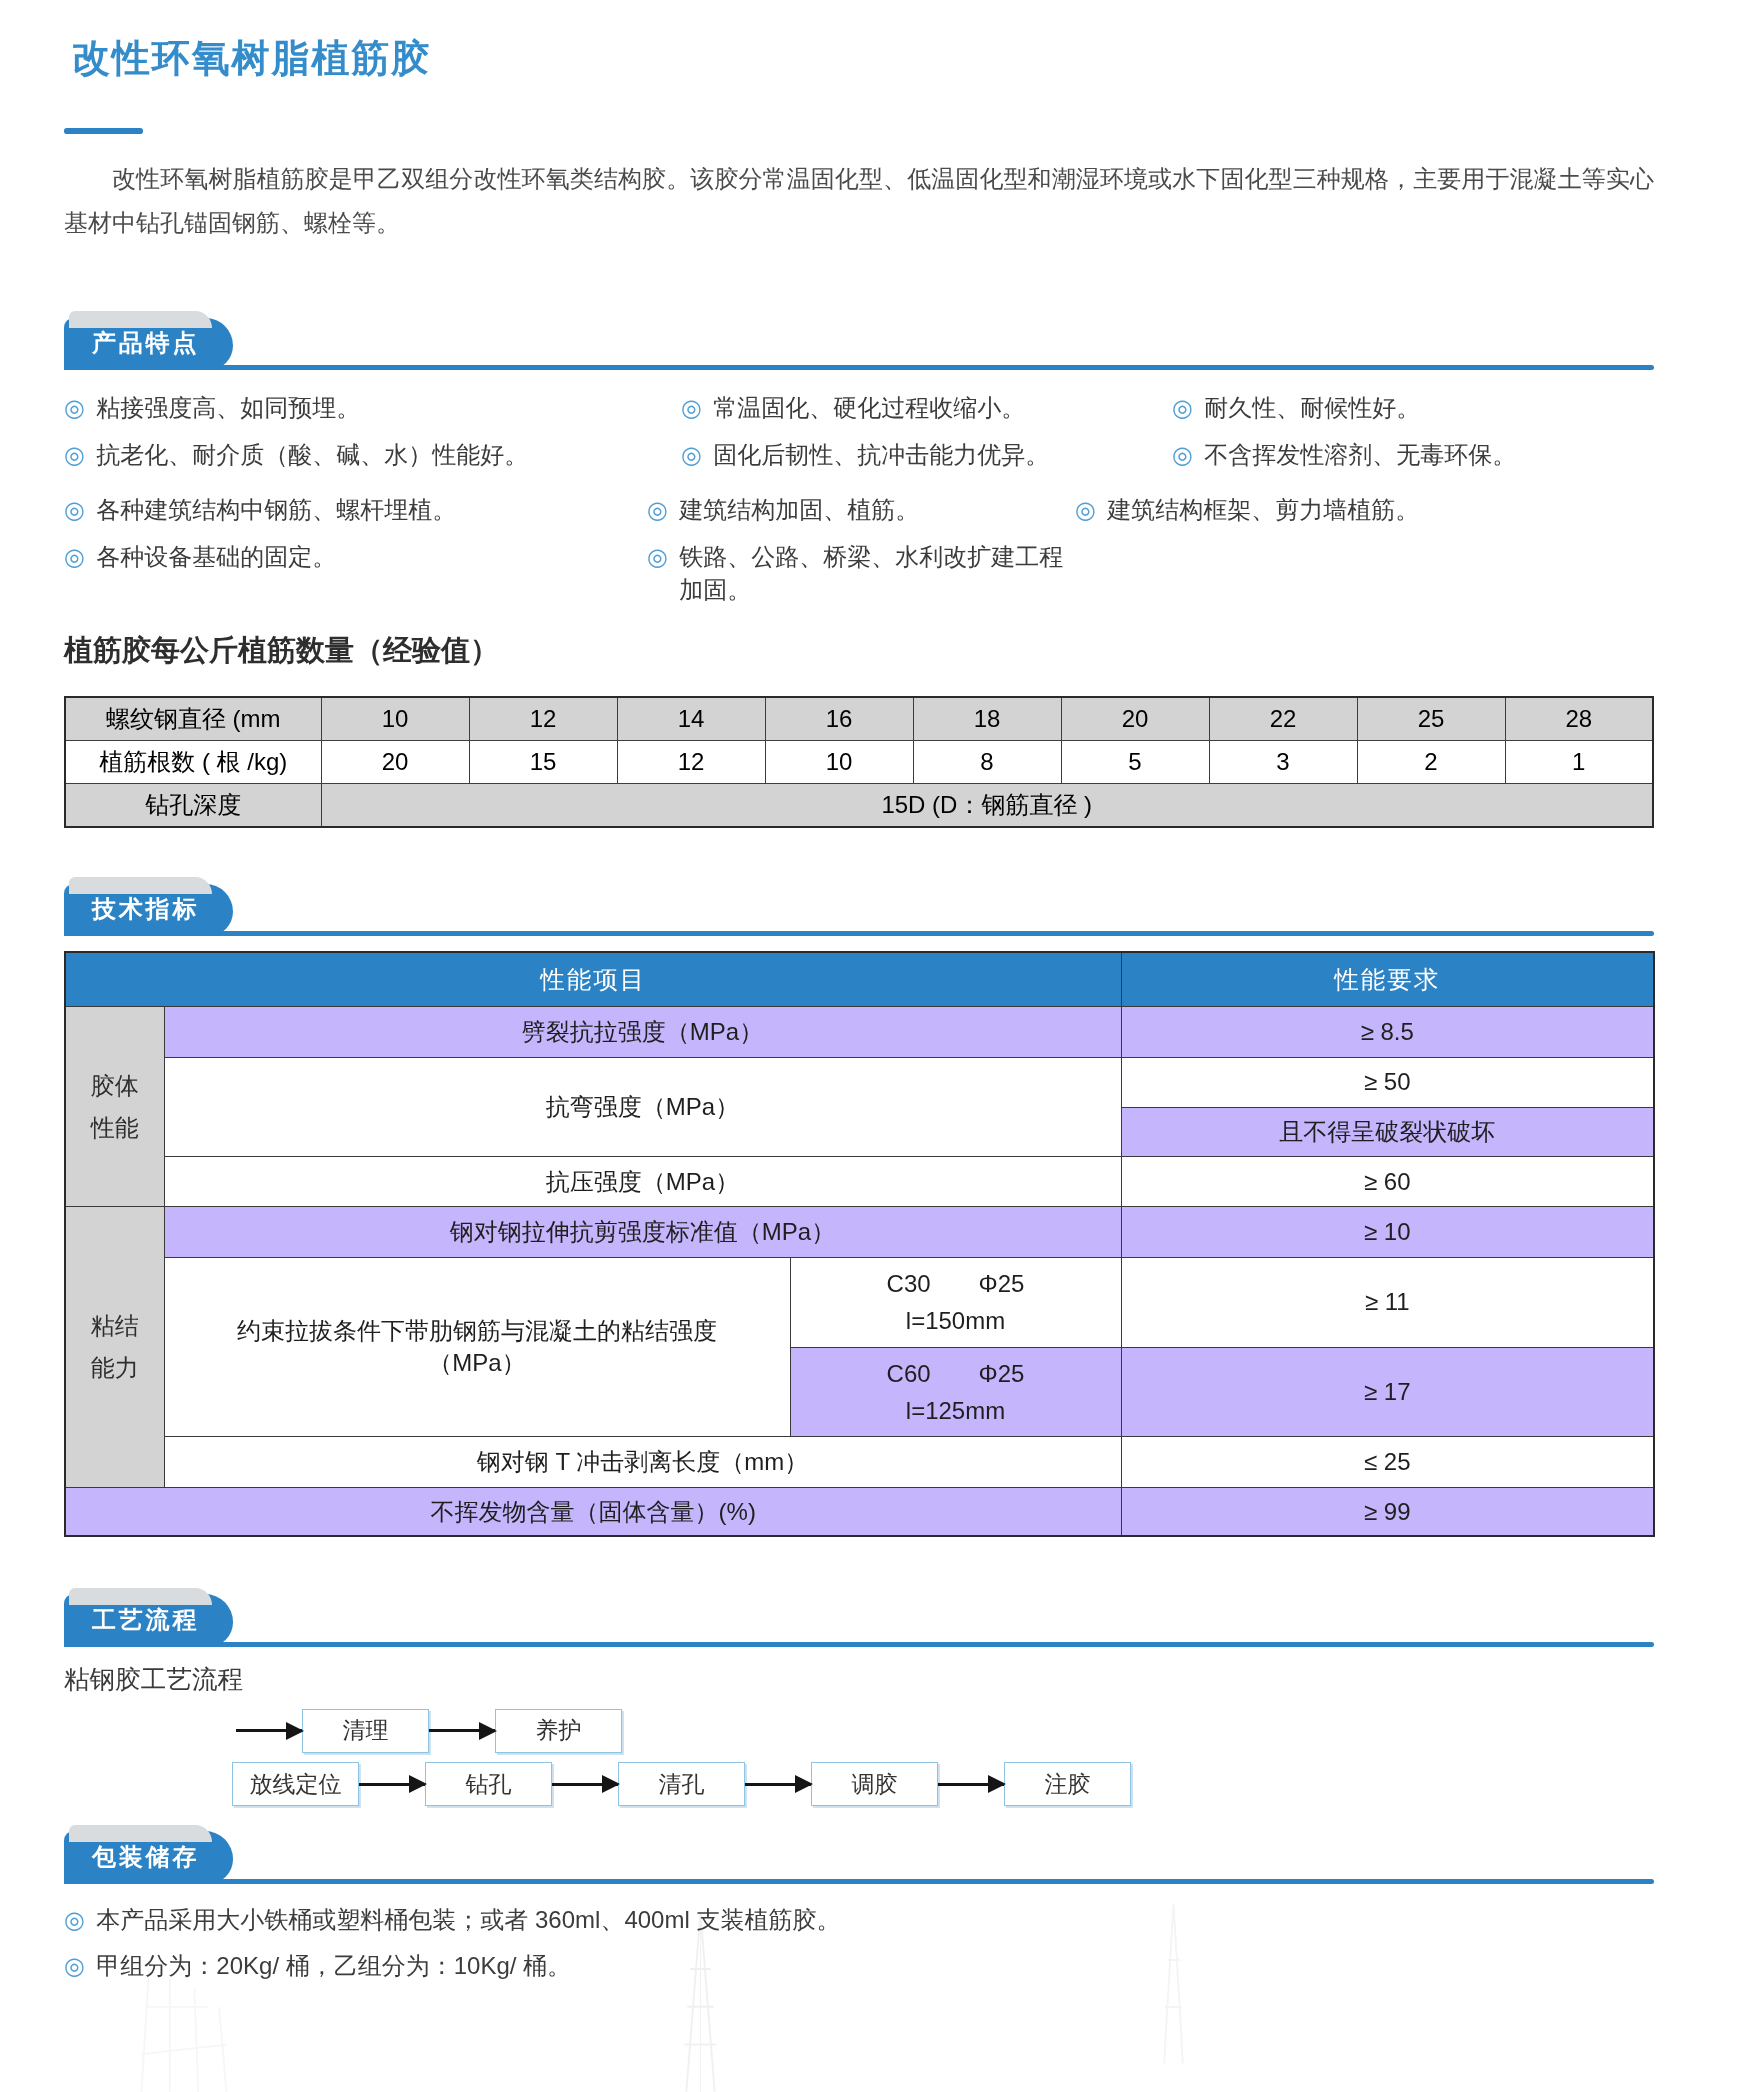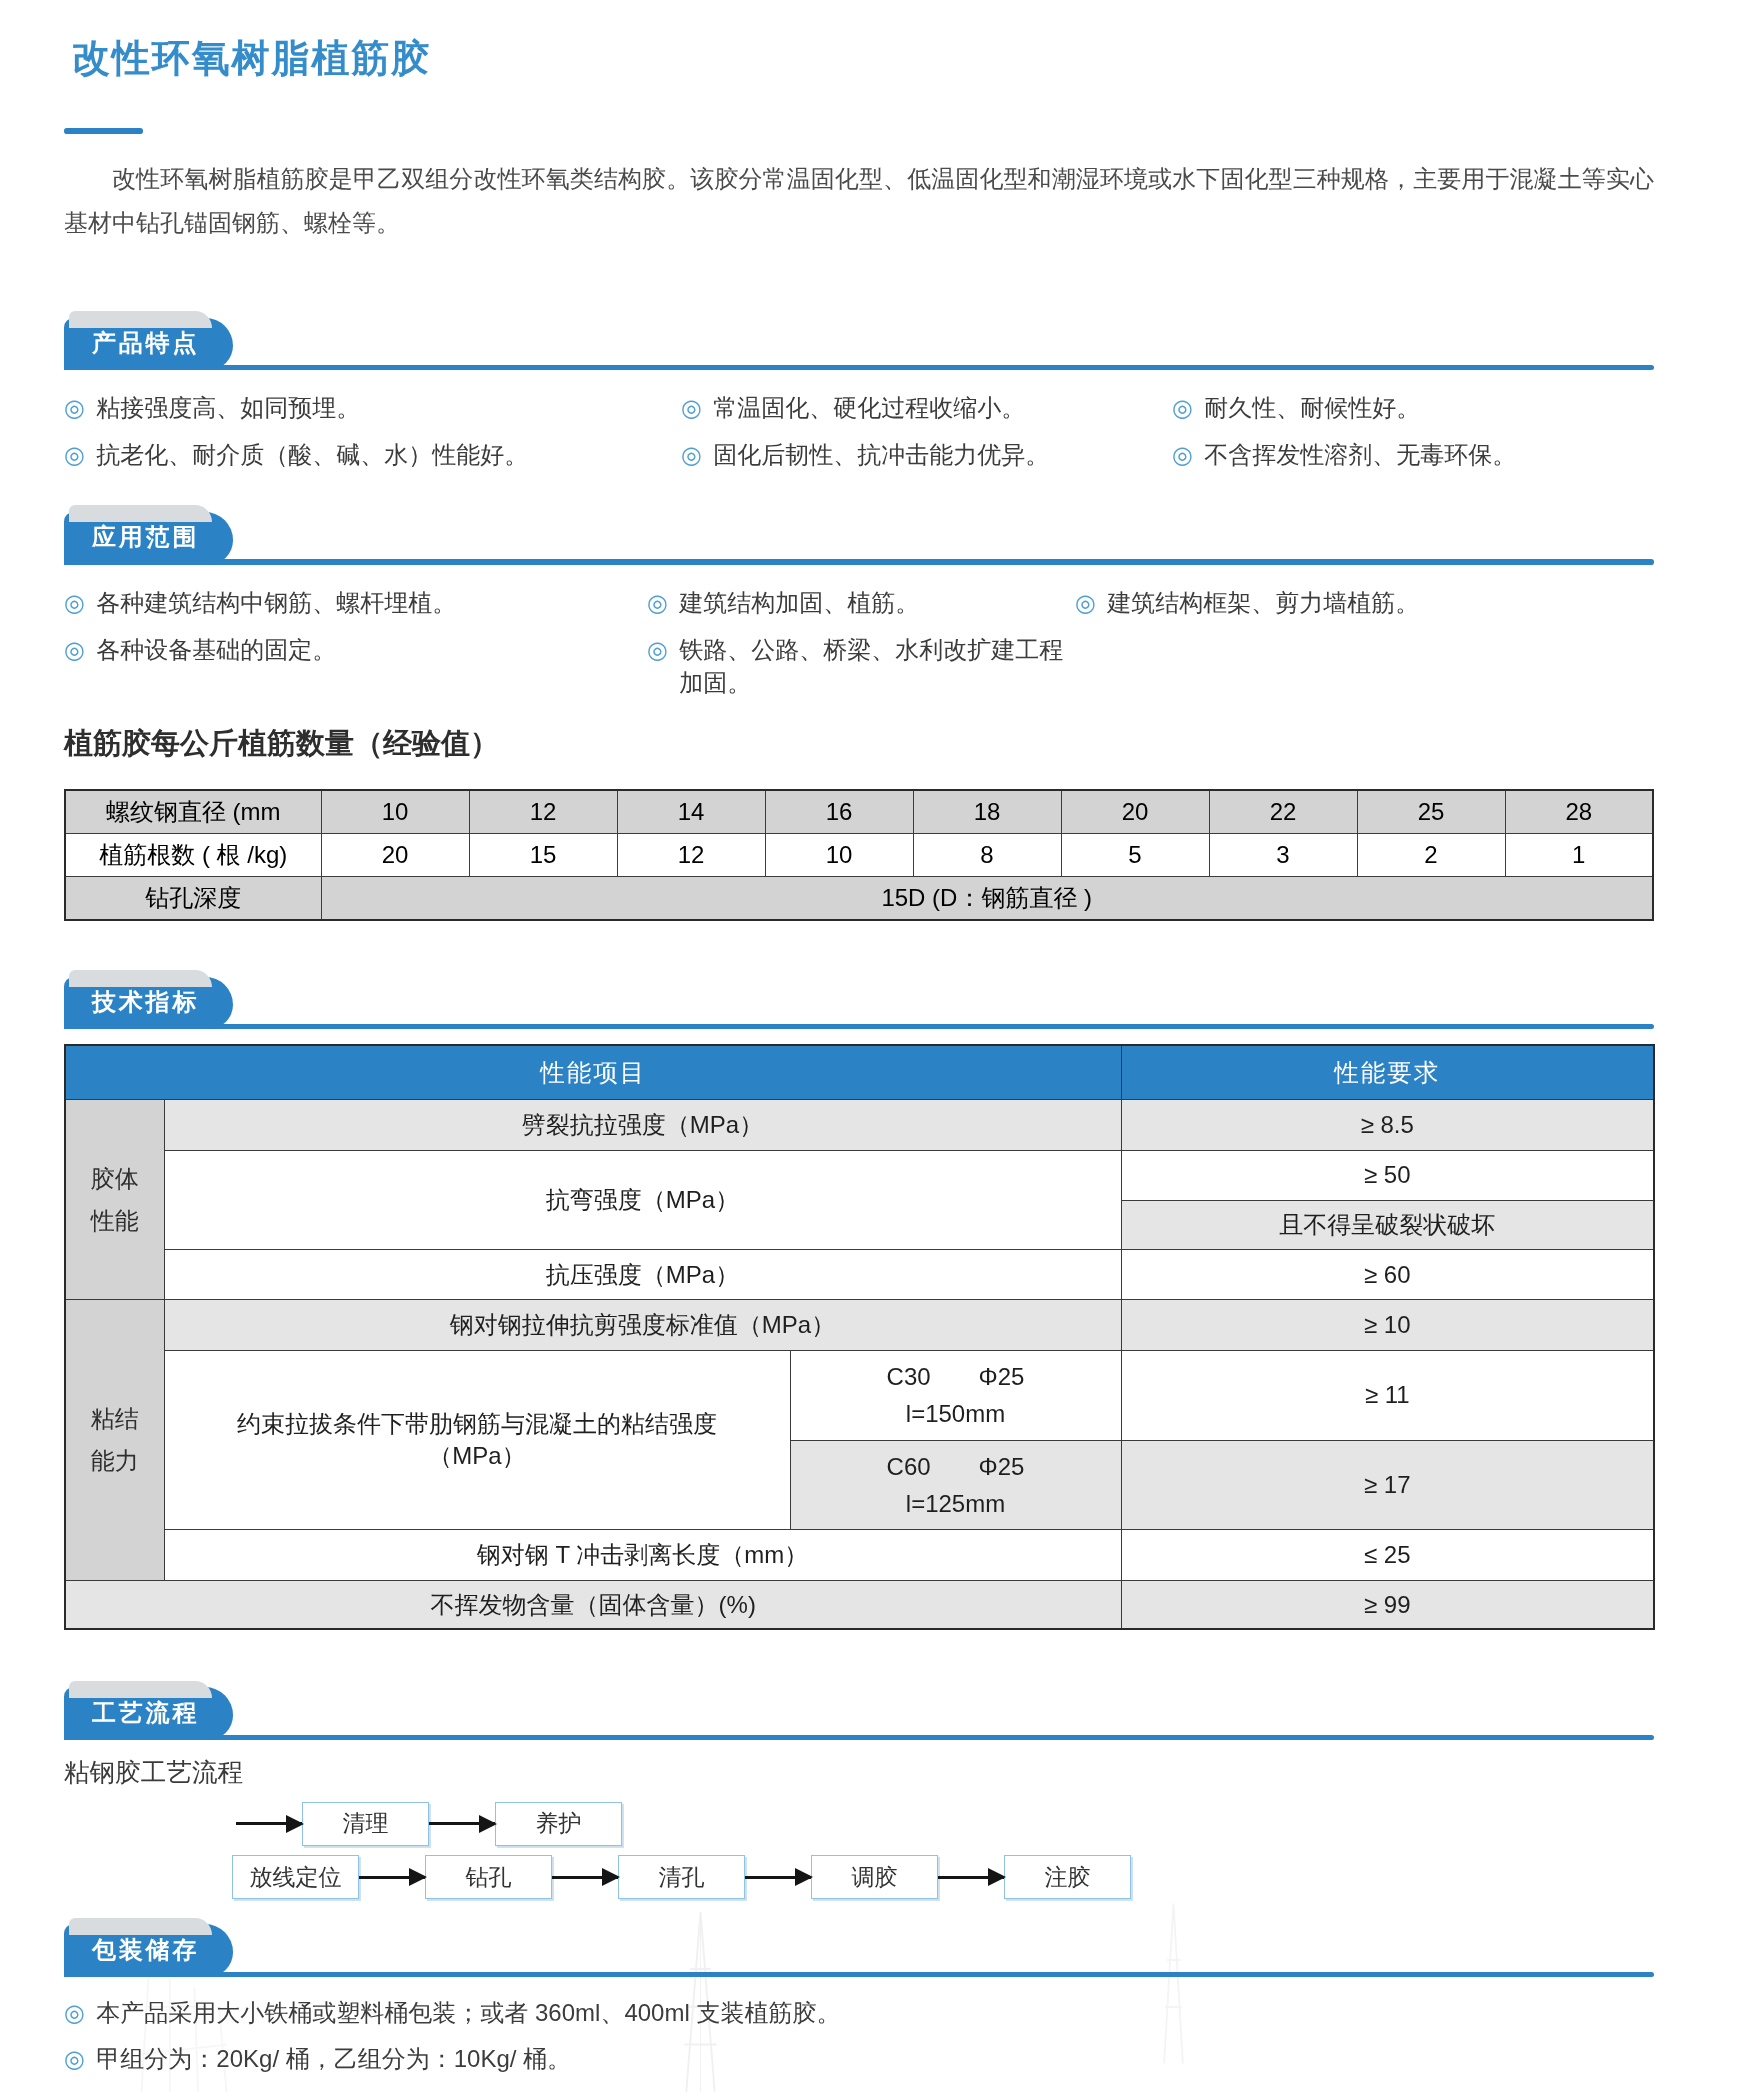--- a/index.html
+++ b/index.html
@@ -46,21 +46,21 @@
   .tcaption{margin:24.6px 0 0 0;font-size:29px;font-weight:bold;color:#2e2e2e;}
   table{border-collapse:collapse;table-layout:fixed;}
   .rtable{width:1590px;margin-top:25px;font-size:24px;color:#000000;border:2.8px solid #2a2a2a;}
   .rtable td{border:1.9px solid #3c3c3c;text-align:center;height:42px;background:#ffffff;padding:0 3.8px;}
   .rtable tr.gray td{background:#D3D3D4;}
 
   
   .note{margin:23px 0 0 0;text-align:center;font-size:24px;color:#333333;}
   .ttable{width:1590px;margin-top:15px;font-size:24px;color:#1f1f1f;border:2.8px solid #2a2a2a;}
   .ttable td{border:1.9px solid #3a3a3a;text-align:center;padding:3.8px 5.7px;background:#ffffff;}
-  .ttable td.gray{background:#e5e5e5;}
+  .ttable td.gray{background:#c4b5fd;}
   .ttable tr.hd td{background:#2B83C5;color:#ffffff;font-size:24.6px;height:45px;letter-spacing:1.9px;}
   .ttable .vcell{background:#D3D3D4;}
   .ttable .vtext{display:inline-block;width:2em;word-break:break-all;line-height:1.75;font-size:24px;color:#2e2e2e;}
   .r48 td{height:42px;}
   .r46 td{height:40px;}
   .r90 td{height:81px;}
   .cond div{line-height:1.55;}
 
   
   .flow-label{margin:15px 0 0 0;font-size:25.6px;color:#3a3a3a;}
@@ -118,26 +118,20 @@
     <li>
         <span class="bt">◎</span>
         <span>固化后韧性、抗冲击能力优异。</span>
       </li>
     <li>
         <span class="bt">◎</span>
         <span>不含挥发性溶剂、无毒环保。</span>
       </li>
   </ul>
 
-  <div class="sec m-sec2">
-    <div class="rule"></div>
-    <div class="badge">
-      <span>应用范围</span>
-    </div>
-  </div>
   <ul class="bullets grid-apps">
     <li>
         <span class="bt">◎</span>
         <span>各种建筑结构中钢筋、螺杆埋植。</span>
       </li>
     <li>
         <span class="bt">◎</span>
         <span>建筑结构加固、植筋。</span>
       </li>
     <li>

